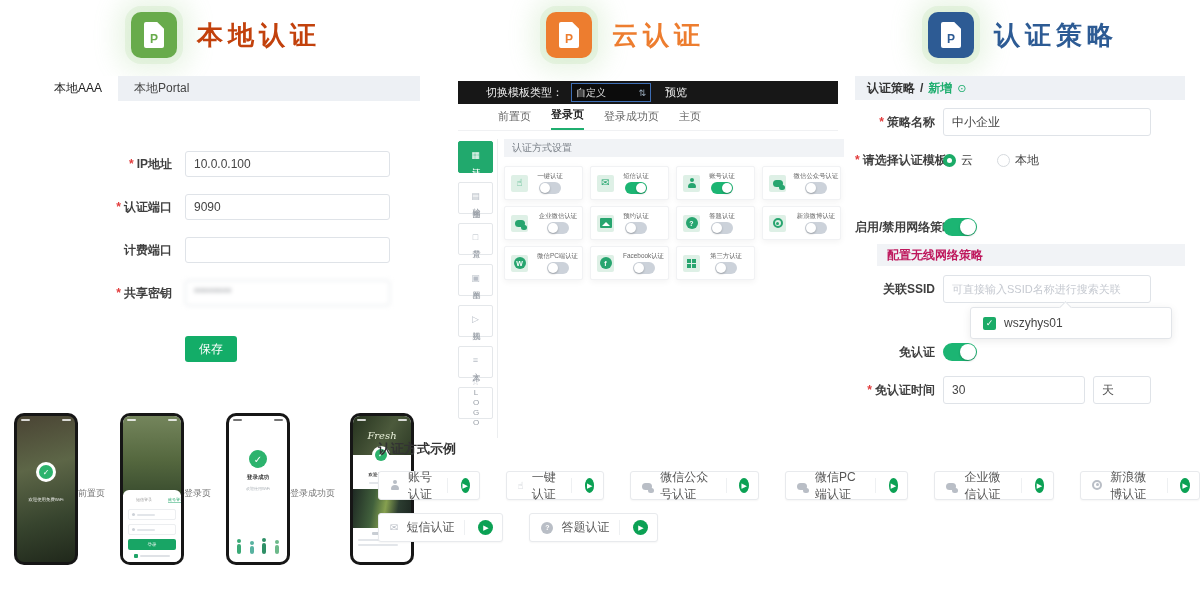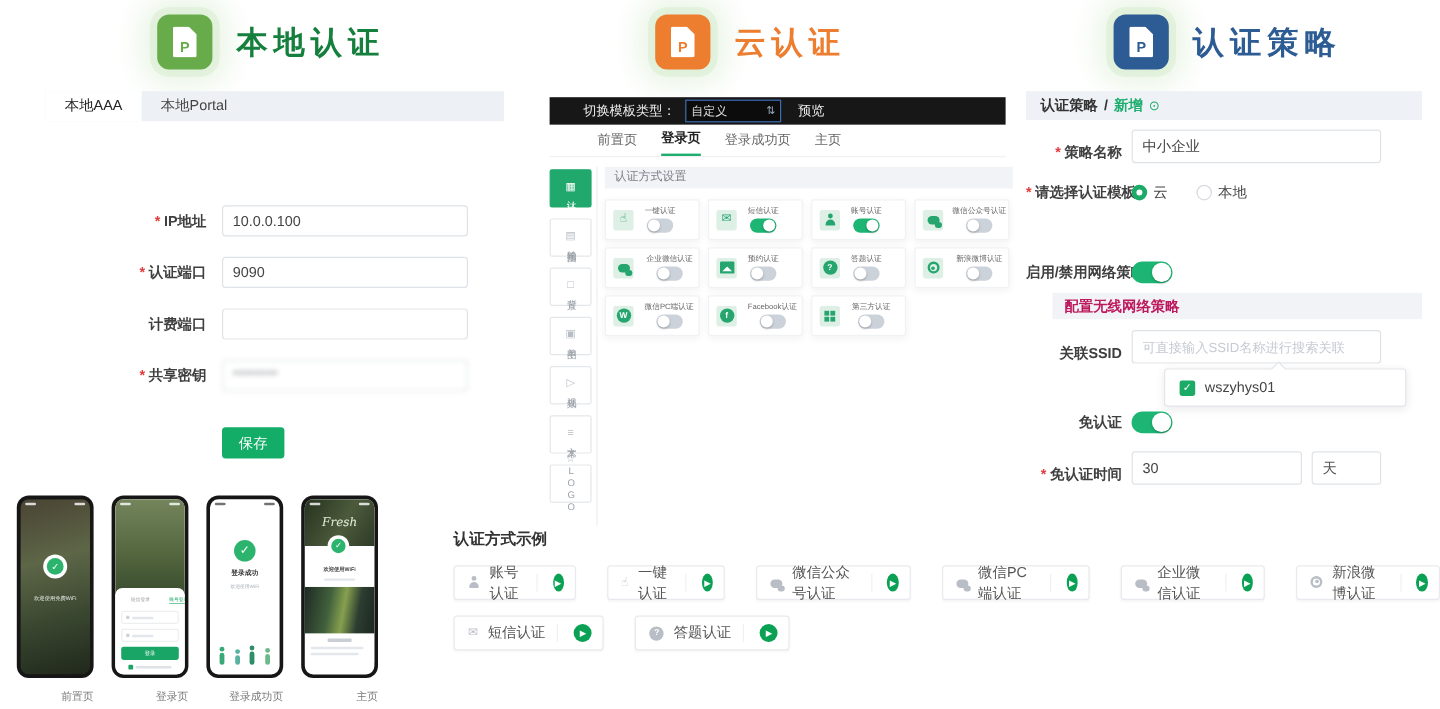--- a/index.html
+++ b/index.html
@@ -27,21 +27,21 @@
   .tgl.on{background:#1cb573}
   .tgl.on::after{left:11px}
   .tgl.big{width:34px;height:18px;border-radius:9px}
   .tgl.big::after{width:16px;height:16px}
   .tgl.big.on::after{left:17px}
   
   #local-panel{left:38px;top:76px;width:382px;position:absolute}
   .ltabs{height:25px;background:#edf0f4;display:flex;font-size:12px}
   .ltab{padding:0 16px;display:flex;align-items:center;color:#444}
   .ltab.active{background:#fff;font-weight:normal;color:#222}
-  .lform{padding-top:70px}
+  .lform{padding-top:50px}
   .lrow{display:flex;align-items:center;margin-bottom:17px}
   .lrow .lab{width:134px;text-align:right;margin-right:13px}
   .lrow .inp{width:205px;height:26px}
   .blurred{filter:blur(2px);color:#8b8f94}
   .save-btn{margin-left:147px;margin-top:13px;width:52px;height:26px;background:#13ad68;color:#fff;
             border:none;border-radius:3px;font-size:12px;cursor:pointer;font-family:inherit}
   
   #cloud-panel{left:458px;top:81px;width:380px;position:absolute}
   .ctoolbar{height:23px;background:#171717;display:flex;align-items:center;font-size:11px;color:#eee;padding:0 8px}
   .ctoolbar .tname{margin-left:56px}
@@ -90,42 +90,42 @@
   .i-cir{width:12px;height:12px;border-radius:50%;background:#27a56f;color:#fff;display:flex;align-items:center;
          justify-content:center;font-size:7px;font-weight:bold;line-height:1}
   .gray{color:#b9bec6}
   .gray .i-cir{background:#b9bec6}
   
   #policy-panel{left:855px;top:76px;width:332px;position:absolute;height:340px}
   .crumb{height:24px;background:#eef1f5;display:flex;align-items:center;font-size:12px;font-weight:bold;
          color:#333;padding-left:12px;gap:5px;width:330px;box-sizing:border-box}
   .crumb .new{color:#1fae6f}
   .crumb .pin{color:#1fae6f;font-weight:normal;font-size:11px}
-  .prow{position:absolute;left:0;width:100%;display:flex;align-items:flex-end}
+  .prow{position:absolute;left:0;width:100%;display:flex;align-items:center}
   .prow .lab{width:80px;text-align:right;margin-right:8px}
   .prow .inp{width:208px;height:28px}
   .radio{width:13px;height:13px;border-radius:50%;box-sizing:border-box;border:1px solid #d6dade;background:#fff;display:inline-block}
   .radio.sel{border:4px solid #1bab67}
   .ropt{display:flex;align-items:center;gap:5px;font-size:12px;color:#444;margin-right:24px}
   .selbox{width:208px;height:28px;border:1px solid #dfe3e8;border-radius:3px;display:flex;align-items:center;
           justify-content:space-between;padding:0 8px;box-sizing:border-box;font-size:11px;color:#c6cad1;cursor:pointer;background:#fff}
   .selbox .chev{color:#aeb3ba;font-size:10px}
   .secbar{position:absolute;left:22px;width:308px;height:22px;line-height:22px;background:#f1f3f6;
           font-size:12px;font-weight:bold;color:#be185d;padding-left:10px;box-sizing:border-box}
   .ssid-drop{position:absolute;left:115px;width:188px;height:30px;background:#fff;border:1px solid #e2e5e9;
              border-radius:3px;box-shadow:0 2px 8px rgba(0,0,0,.08);display:flex;align-items:center;gap:8px;padding-left:12px}
   .ssid-drop::before{content:'';position:absolute;top:-5px;left:90px;width:8px;height:8px;background:#fff;
                      border-left:1px solid #e2e5e9;border-top:1px solid #e2e5e9;transform:rotate(45deg)}
   .chk{width:13px;height:13px;background:#1bab67;border-radius:2px;color:#fff;font-size:9px;display:flex;
        align-items:center;justify-content:center}
   .unit-box{width:58px;height:28px;border:1px solid #dfe3e8;border-radius:3px;box-sizing:border-box;
             display:flex;align-items:center;padding-left:8px;font-size:12px;color:#555;margin-left:8px;background:#fff}
   
   #phones{left:14px;top:413px;position:absolute;display:flex;gap:15px}
-  .pwrap{display:flex;flex-direction:column;align-items:flex-end}
+  .pwrap{display:flex;flex-direction:row;align-items:center}
   .phone{width:64px;height:152px;background:#161616;border-radius:10px;padding:3px;box-sizing:border-box}
   .screen{width:58px;height:146px;border-radius:7px;overflow:hidden;background:#fff;position:relative}
   .pcap{font-size:9px;color:#777;margin-top:9px}
   .sbar{position:absolute;top:3px;left:4px;right:4px;display:flex;justify-content:space-between}
   .sbar i{display:block;height:2px;width:9px;border-radius:1px;background:rgba(255,255,255,.8)}
   .sbar.dark i{background:rgba(0,0,0,.55)}
   .p1bg{width:100%;height:100%;background:linear-gradient(165deg,#4a4434 0%,#5d6647 35%,#37442e 70%,#20281b 100%)}
   .logo-cir{width:20px;height:20px;border-radius:50%;background:#fff;display:flex;align-items:center;justify-content:center}
   .logo-cir b{width:14px;height:14px;border-radius:50%;background:#2cb36d;color:#fff;font-size:8px;display:flex;
               align-items:center;justify-content:center;font-weight:normal}
@@ -170,21 +170,21 @@
            align-items:center;justify-content:center;margin-left:5px;border-left:none}
   .ex-sep{width:1px;height:15px;background:#eef0f2;margin-left:2px}
 </style>
 </head>
 <body>
 
 <div class="col-header" style="left:131px;top:12px">
   <div class="badge" style="background:#68ab4b">
     <div class="doc" style="color:#68ab4b">P</div>
   </div>
-  <div class="col-title" style="color:#15803d">本地认证</div>
+  <div class="col-title" style="color:#c2410c">本地认证</div>
 </div>
 <div class="col-header" style="left:546px;top:12px">
   <div class="badge" style="background:#ed7d2f">
     <div class="doc" style="color:#ed7d2f">P</div>
   </div>
   <div class="col-title" style="color:#ed7d2f">云认证</div>
 </div>
 <div class="col-header" style="left:928px;top:12px">
   <div class="badge" style="background:#2d5b94">
     <div class="doc" style="color:#2d5b94">P</div>

